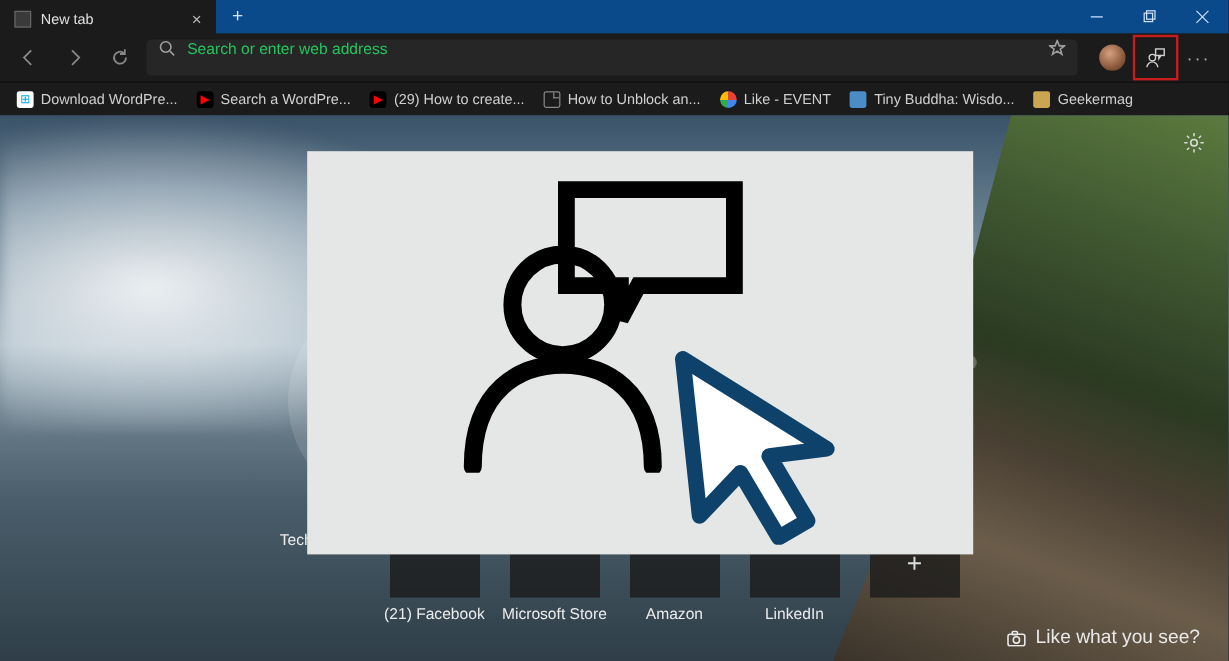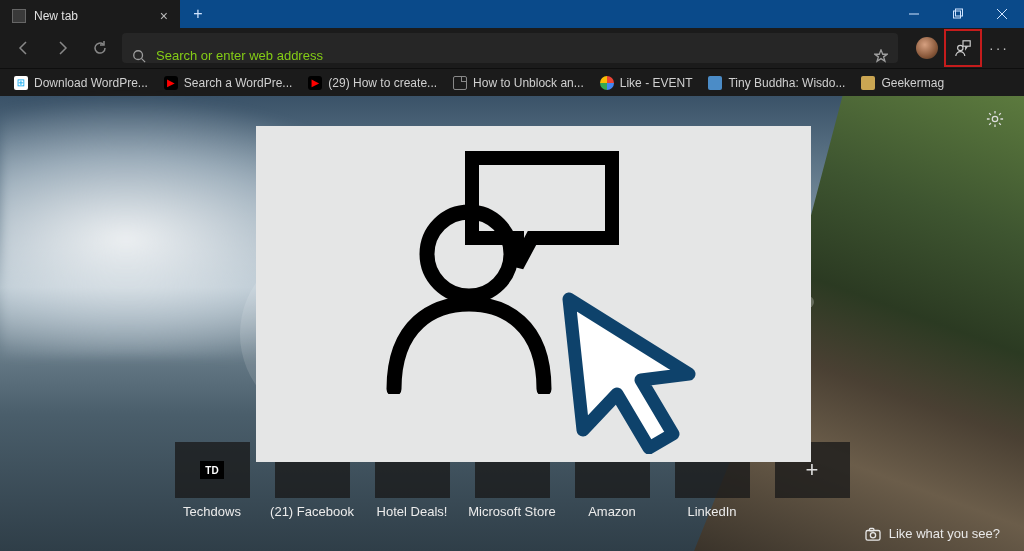--- a/index.html
+++ b/index.html
@@ -12,21 +12,21 @@
   .tab .close { margin-left:auto; font-size:14px; color:#bbb; }
   .newtab { width:36px; display:flex; align-items:center; justify-content:center; color:#d0e4ff; font-size:16px; }
   .titlebar-spacer { flex:1; }
   .win-controls { display:flex; }
   .win-btn { width:44px; display:flex; align-items:center; justify-content:center; color:#d0e4ff; }
   .win-btn svg { width:12px; height:12px; stroke:#d0e4ff; stroke-width:1; fill:none; }
   
   .toolbar { height:40px; background:#1b1b1b; display:flex; align-items:center; padding:0 8px; gap:6px; }
   .nav-btn { width:32px; height:32px; display:flex; align-items:center; justify-content:center; color:#888; }
   .nav-btn svg { width:16px; height:16px; fill:none; stroke:currentColor; stroke-width:1.5;}
-  .urlbox { flex:1; height:30px; background:#262626; border-radius:4px; display:flex; align-items:flex-end; padding:0 10px; gap:10px; color:#84cc16; font-size:13px; }
+  .urlbox { flex:1; height:30px; background:#262626; border-radius:4px; display:flex; align-items:flex-start; padding:0 10px; gap:10px; color:#22c55e; font-size:13px; }
   .urlbox svg { width:14px; height:14px; stroke:#9e9e9e; fill:none; stroke-width:1.5;}
   .url-right { margin-left:auto; display:flex; align-items:center; gap:4px;}
   .right-icons { display:flex; align-items:center; gap:2px; margin-left:6px;}
   .r-btn { width:34px; height:34px; display:flex; align-items:center; justify-content:center; color:#bdbdbd; position:relative;}
   .avatar { width:22px; height:22px; border-radius:50%; background: radial-gradient(circle at 40% 35%, #d6a080, #8b5a3c 60%, #4a2e1a); }
   .highlight-box { position:absolute; inset:-2px; border:2px solid #c51c1c; pointer-events:none; }
   .more-dots { letter-spacing:2px; font-size:14px; }
   
   .bookmarks { height:28px; background:#1b1b1b; display:flex; align-items:center; gap:16px; padding:0 14px; font-size:12px; color:#d0d0d0; border-top:1px solid #0e0e0e;}
   .bm { display:flex; align-items:center; gap:6px; white-space:nowrap; }
@@ -57,21 +57,21 @@
   .dots { position:absolute; top:200px; right:210px; z-index:5; display:flex; gap:18px;}
   .dot { width:12px; height:12px; border-radius:50%; background:rgba(255,255,255,.25);}
   
   .tiles { position:absolute; bottom:32px; left:0; right:0; display:flex; justify-content:center; gap:8px; z-index:3;}
   .tile { width:92px; display:flex; flex-direction:column; align-items:center; gap:6px;}
   .tile .box { width:75px; height:56px; background:rgba(25,25,25,.78); display:flex; align-items:center; justify-content:center; color:#ddd;}
   .tile .lbl { font-size:13px; color:#ececec; text-align:center; max-width:92px; overflow:hidden; text-overflow:ellipsis; white-space:nowrap;}
   .tile.add .box { font-size:22px; font-weight:300;}
   .td-badge{width:24px;height:18px;background:#000;color:#fff;font-size:10px;font-weight:700;display:flex;align-items:center;justify-content:center;}
   
-  .like { position:absolute; bottom:10px; right:24px; z-index:4; display:flex; align-items:flex-end; gap:8px; color:#e8e8e8; font-size:13px;}
+  .like { position:absolute; bottom:10px; right:24px; z-index:4; display:flex; align-items:center; gap:8px; color:#e8e8e8; font-size:16px;}
   .like svg{width:16px;height:14px;fill:none;stroke:#e8e8e8;stroke-width:1.5;}
   
   .promo { position:absolute; left:256px; top:30px; width:555px; height:336px; background:#e5e6e6; z-index:6; display:flex; align-items:center; justify-content:center;}
   .feedback-figure{position:relative; width:320px; height:280px;}
   .feedback-figure svg.person{position:absolute; left:0; top:10px; width:200px; height:230px;}
   .feedback-figure svg.bubble{position:absolute; left:88px; top:-6px; width:160px; height:130px;}
   .feedback-figure svg.cursor{position:absolute; left:175px; top:130px; width:170px; height:170px;}
 </style>
 </head>
 <body>
@@ -210,32 +210,25 @@
           <path d="M20 225 C20 160 60 140 95 140 C130 140 170 160 170 225" fill="none" stroke="#000" stroke-width="15" stroke-linecap="round"></path>
         </svg>
         <svg class="cursor" viewBox="0 0 170 170">
           <path d="M20 15 L140 90 L92 96 L124 150 L100 164 L68 110 L34 146 Z" fill="#ffffff" stroke="#0e426b" stroke-width="13" stroke-linejoin="round"></path>
         </svg>
       </div>
     </div>
 
     <div class="tiles">
       <div class="tile">
-          <div class="box">
-            <span class="td-badge">TD</span>
-          </div>
           <span class="lbl">Techdows</span>
         </div>
       <div class="tile">
           <div class="box"></div>
           <span class="lbl">(21) Facebook</span>
-        </div>
-      <div class="tile">
-          <div class="box"></div>
-          <span class="lbl">Hotel Deals!</span>
         </div>
       <div class="tile">
           <div class="box"></div>
           <span class="lbl">Microsoft Store</span>
         </div>
       <div class="tile">
           <div class="box"></div>
           <span class="lbl">Amazon</span>
         </div>
       <div class="tile">

